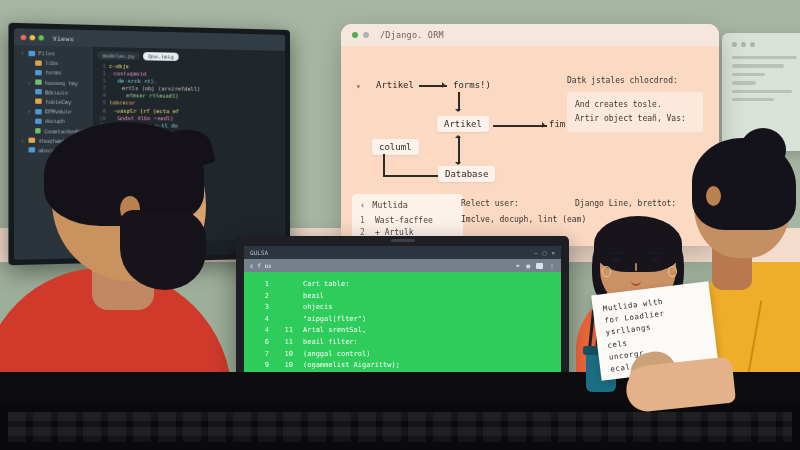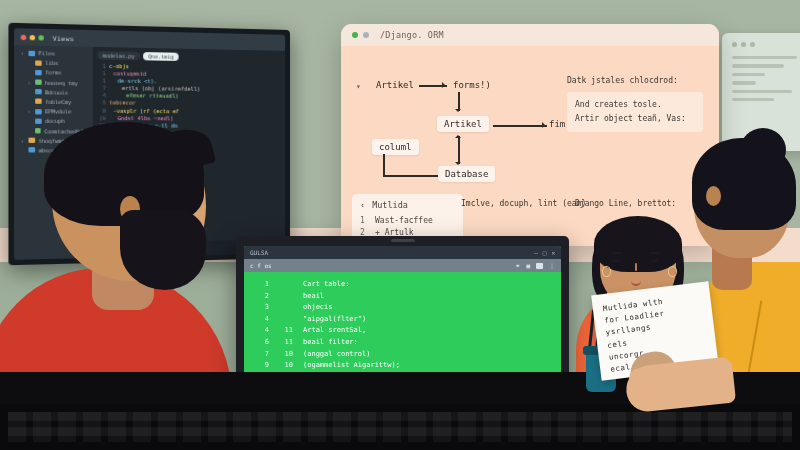--- a/index.html
+++ b/index.html
@@ -443,20 +443,21 @@
               <span>+ Artulk</span>
             </div>
             <div class="lc-row">
               <span class="lc-n">2</span>
               <span>+ Artulk</span>
             </div>
           </div>
       </div>
 
       <div class="tcol c1">
+        <div>Relect user:</div>
         <div>Imclve, docuph, lint (eam)</div>
       </div>
       <div class="tcol c2">
         <div>Django Line, brettot:</div>
       </div>
 
       <div class="note">
         <div class="note-h">Datk jstales chlocdrod:</div>
         <div class="note-b">
           <div>And creates tosle.</div>

